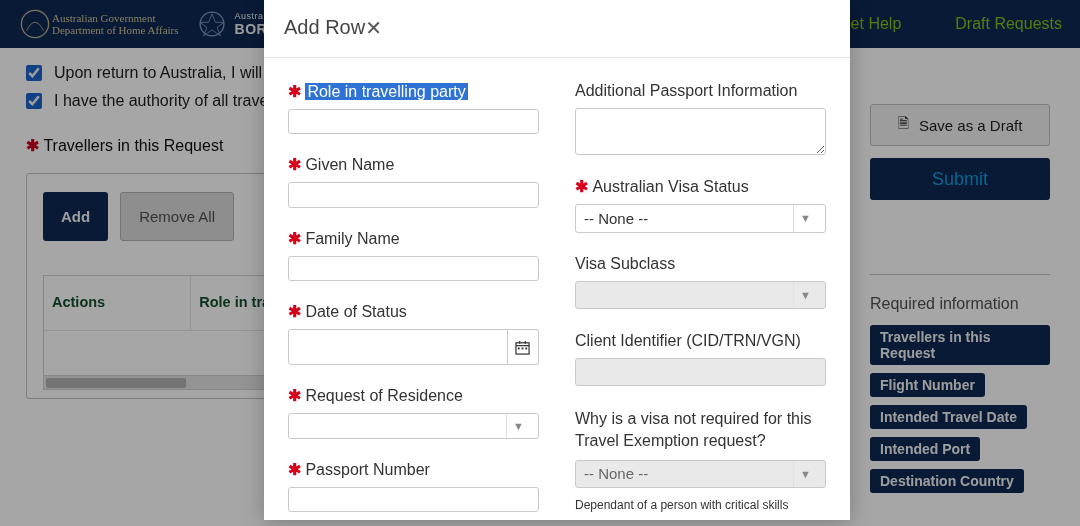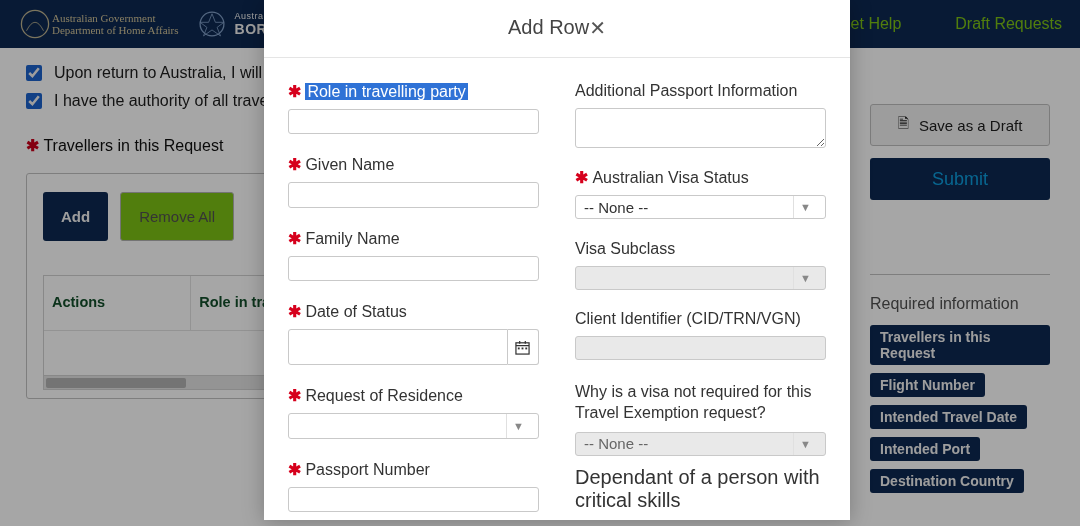--- a/index.html
+++ b/index.html
@@ -75,21 +75,21 @@
       border-radius: 3px;
       margin-top: 18px;
       padding: 18px 16px 8px;
     }
     .btn-row { display:flex; gap:12px; }
     .btn-add {
       background:#0e2b56; color:#fff; border:none;
       padding:9px 18px; border-radius:3px; font-size:15px; font-weight:600;
     }
     .btn-remove {
-      background:#84cc16; color:#555; border:1px solid #bbb;
+      background:#e5e5e5; color:#555; border:1px solid #bbb;
       padding:15px 18px; border-radius:3px; font-size:15px;
     }
     .tbl-wrap {
       margin-top: 34px;
       overflow-x: auto;
       border: 1px solid #ddd;
       position:relative;
     }
     table.trav {
       width: 100%;
@@ -153,21 +153,21 @@
     .modal {
       position: absolute;
       left: 264px;
       top: 0;
       width: 586px;
       background:#fff;
       box-shadow: 0 2px 20px rgba(0,0,0,0.25);
       z-index: 100;
     }
     .modal-head {
-      display:flex; align-items:center; justify-content:center;
+      display:flex; align-items:center; justify-content:flex-start;
       padding: 16px 20px 18px 20px;
       border-bottom: 1px solid #e5e5e5;
     }
     .modal-head h3 { font-size:20px; font-weight:400; color:#444;}
     .close-x { font-size:20px; color:#555; cursor:pointer; line-height:1; }
     .modal-body {
       display:flex; gap: 36px;
       padding: 22px 24px 8px 24px;
       height: 462px;
       overflow: hidden;
@@ -202,21 +202,21 @@
     .dob-wrap {
       display:flex;
     }
     .dob-wrap .inp { border-top-right-radius:0; border-bottom-right-radius:0;}
     .dob-btn {
       width:36px; height:36px; border:1px solid #c9c9c9; border-left:none;
       display:flex; align-items:center; justify-content:center;
       background:#fff; font-size:15px; border-top-right-radius:3px; border-bottom-right-radius:3px;
     }
     .gap16 { height: 16px; }
-    .tiny-peek { font-size:20px; color:#333; margin-top:6px;}
+    .tiny-peek { font-size:12px; color:#333; margin-top:6px;}
   </style>
 </head>
 <body>
 
 <div class="page-backdrop">
   <div class="topbar">
     <div class="crest-block">
       <span class="crest">
         <svg viewBox="0 0 40 40">
             <circle cx="20" cy="20" r="16" fill="none" stroke="#dccda0" stroke-width="1.5"></circle>

